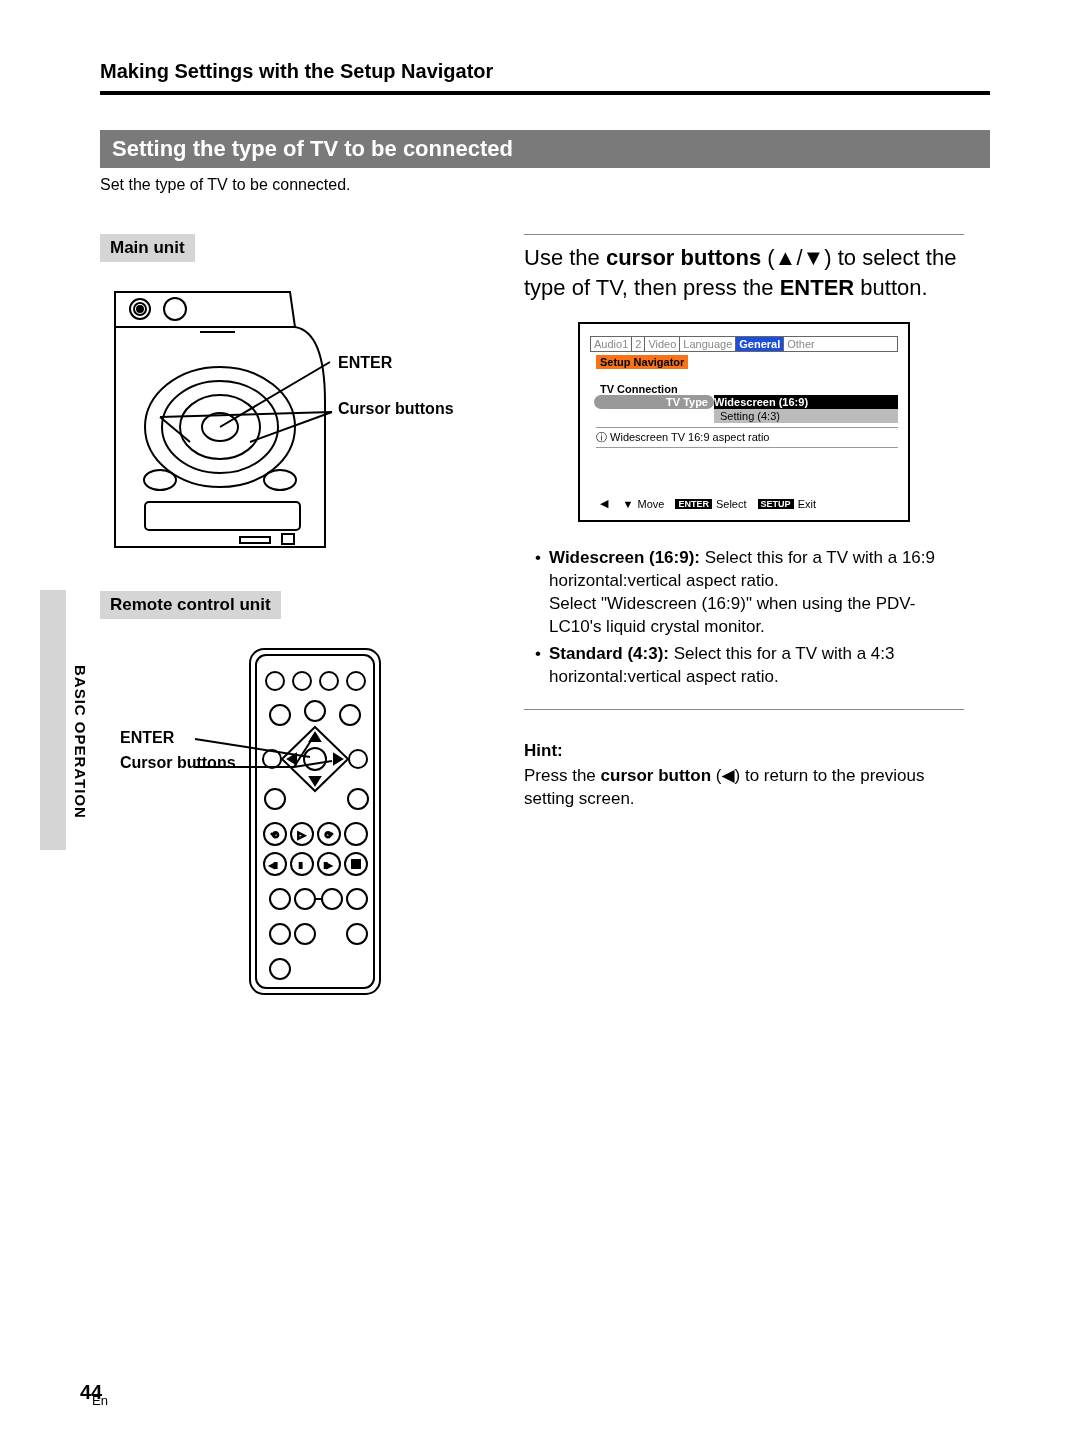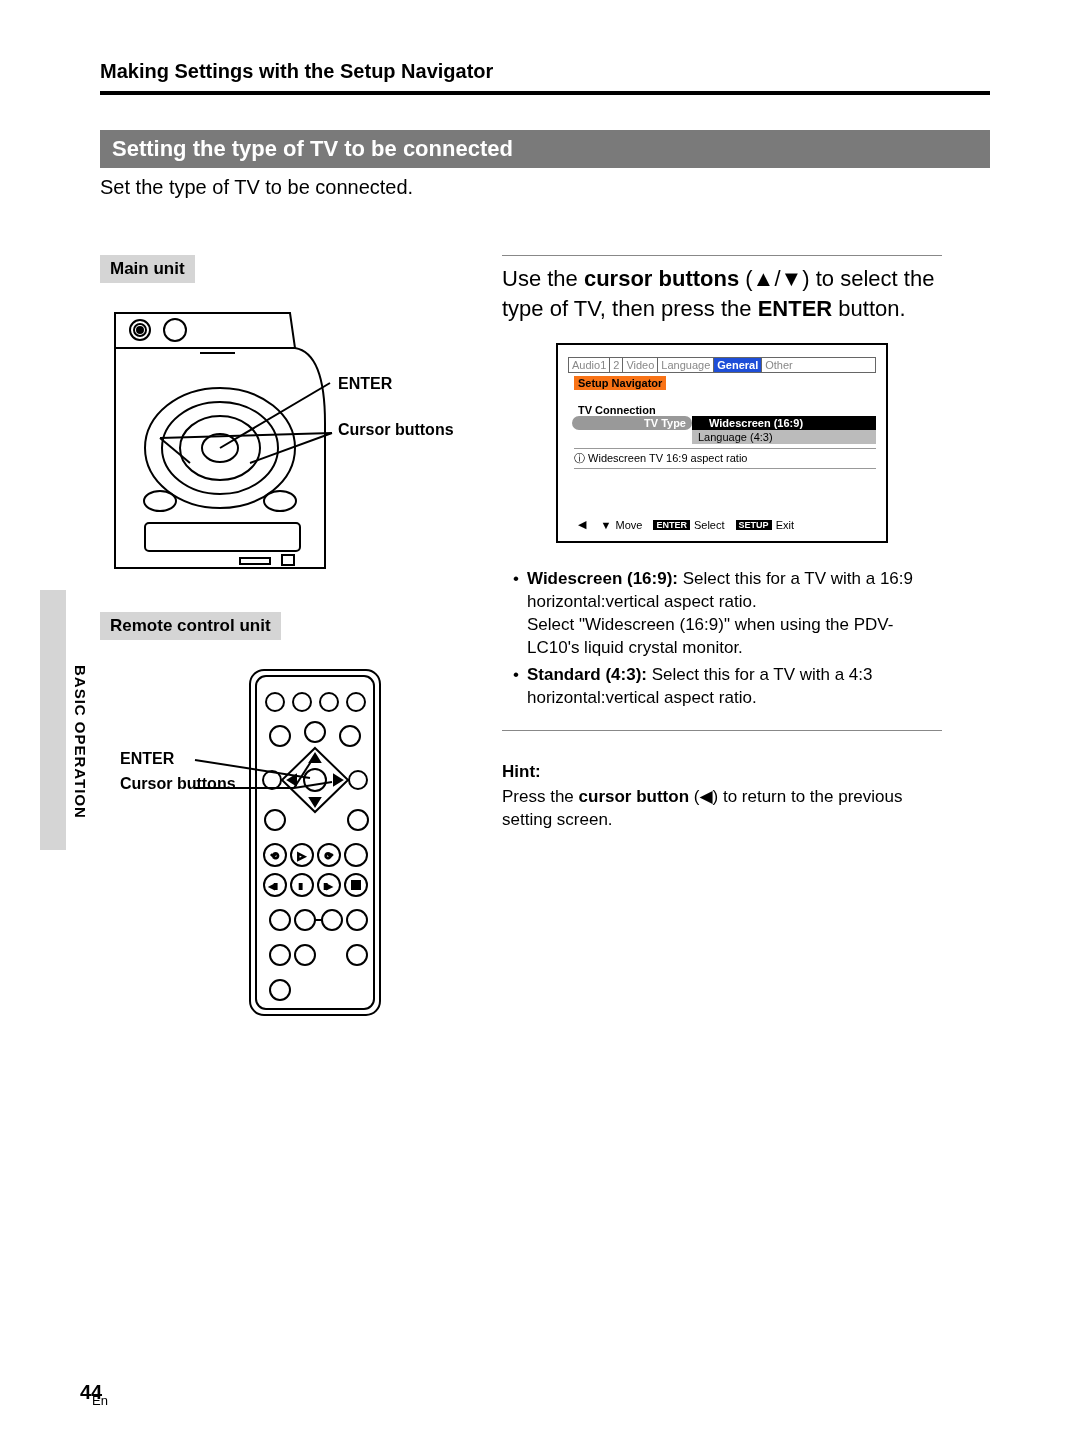--- a/index.html
+++ b/index.html
@@ -17,22 +17,22 @@
   .section-bar {
     background: #7a7a7a;
     color: #ffffff;
     font-weight: bold;
     font-size: 22px;
     padding: 6px 12px;
     margin-left: 60px;
     margin-bottom: 8px;
     font-family: Arial, sans-serif;
   }
-  .intro { font-size: 20px; margin-left: 60px; margin-bottom: 56px; }
-  .columns { display: flex; margin-left: 60px; gap: 12px; }
+  .intro { font-size: 16px; margin-left: 60px; margin-bottom: 40px; }
+  .columns { display: flex; margin-left: 60px; gap: 34px; }
   .left-col { width: 390px; }
   .right-col { width: 440px; padding-top: 0px; }
   .grey-label {
     display: inline-block;
     background: #d5d5d5;
     padding: 4px 10px;
     font-weight: bold;
     font-size: 17px;
     margin-bottom: 10px;
   }
@@ -51,21 +51,21 @@
     padding: 12px 10px;
   }
   .osd-tabs { display: flex; border: 1px solid #666; margin-bottom: 3px; }
   .osd-tab { border-right: 1px solid #666; padding: 1px 3px; font-size: 11px; color: #888; }
   .osd-tab:last-child { border-right: none; }
   .osd-tab.active { background: #1d4ed8; color: #fff; font-weight: bold; }
   .osd-setup-nav { background: #f97316; padding: 1px 4px; font-weight: bold; font-size: 11px; display:inline-block; margin-left: 6px; }
   .osd-conn { font-size: 11px; font-weight: bold; margin-top: 14px; margin-left: 10px; }
   .osd-row { display: flex; }
   .osd-tv-type { background: #999; color: #fff; padding: 1px 6px; font-size: 11px; font-weight: bold; width: 120px; text-align: right; margin-left: 4px; border-radius: 7px; }
-  .osd-val-sel { background: #000; color: #fff; padding: 1px 17px; font-size: 11px; font-weight: bold; flex:1; }
+  .osd-val-sel { background: #000; color: #fff; padding: 1px 0; font-size: 11px; font-weight: bold; flex:1; }
   .osd-val { background: #bbb; padding: 1px 6px; font-size: 11px; flex:1; margin-left: 124px; }
   .osd-info { font-size: 11px; margin-top: 4px; margin-left: 6px; border-top:1px solid #999; padding-top:2px; border-bottom:1px solid #999; padding-bottom:2px;}
   .osd-footer { font-size: 11px; position: absolute; bottom: 10px; display:flex; align-items:center; gap:4px; left: 20px; }
   .osd-badge { background: #000; color: #fff; padding: 0px 3px; font-size: 9px; font-weight: bold; }
   .bullets { border-bottom: 1px solid #888; padding-bottom: 16px; margin-bottom: 31px; }
   .bullet { font-size: 17px; line-height: 1.35; margin-left: 25px; position: relative; margin-bottom: 4px; }
   .bullet::before { content: "•"; position: absolute; left: -14px; }
   .hint-label { font-weight: bold; font-size: 17px; margin-bottom: 4px; }
   .hint-text { font-size: 17px; line-height: 1.35; }
   .side-tab {
@@ -215,21 +215,21 @@
         <div class="osd-tab active">General</div>
         <div class="osd-tab">Other</div>
       </div>
       <div class="osd-setup-nav">Setup Navigator</div>
       <div class="osd-conn">TV Connection</div>
       <div class="osd-row">
         <div class="osd-tv-type">TV Type</div>
         <div class="osd-val-sel">Widescreen (16:9)</div>
       </div>
       <div class="osd-row">
-          <div class="osd-val">Language (4:3)</div>
+          <div class="osd-val">Setting (4:3)</div>
         </div>
       <div class="osd-info">ⓘ <span>Widescreen TV 16:9 aspect ratio</span></div>
       <div class="osd-footer">
         <span>◀</span>&nbsp;&nbsp;<span>▼</span><span>Move</span>
         &nbsp;<span class="osd-badge">ENTER</span><span>Select</span>
         &nbsp;<span class="osd-badge">SETUP</span><span>Exit</span>
       </div>
     </div>
 
     <div class="bullets">

